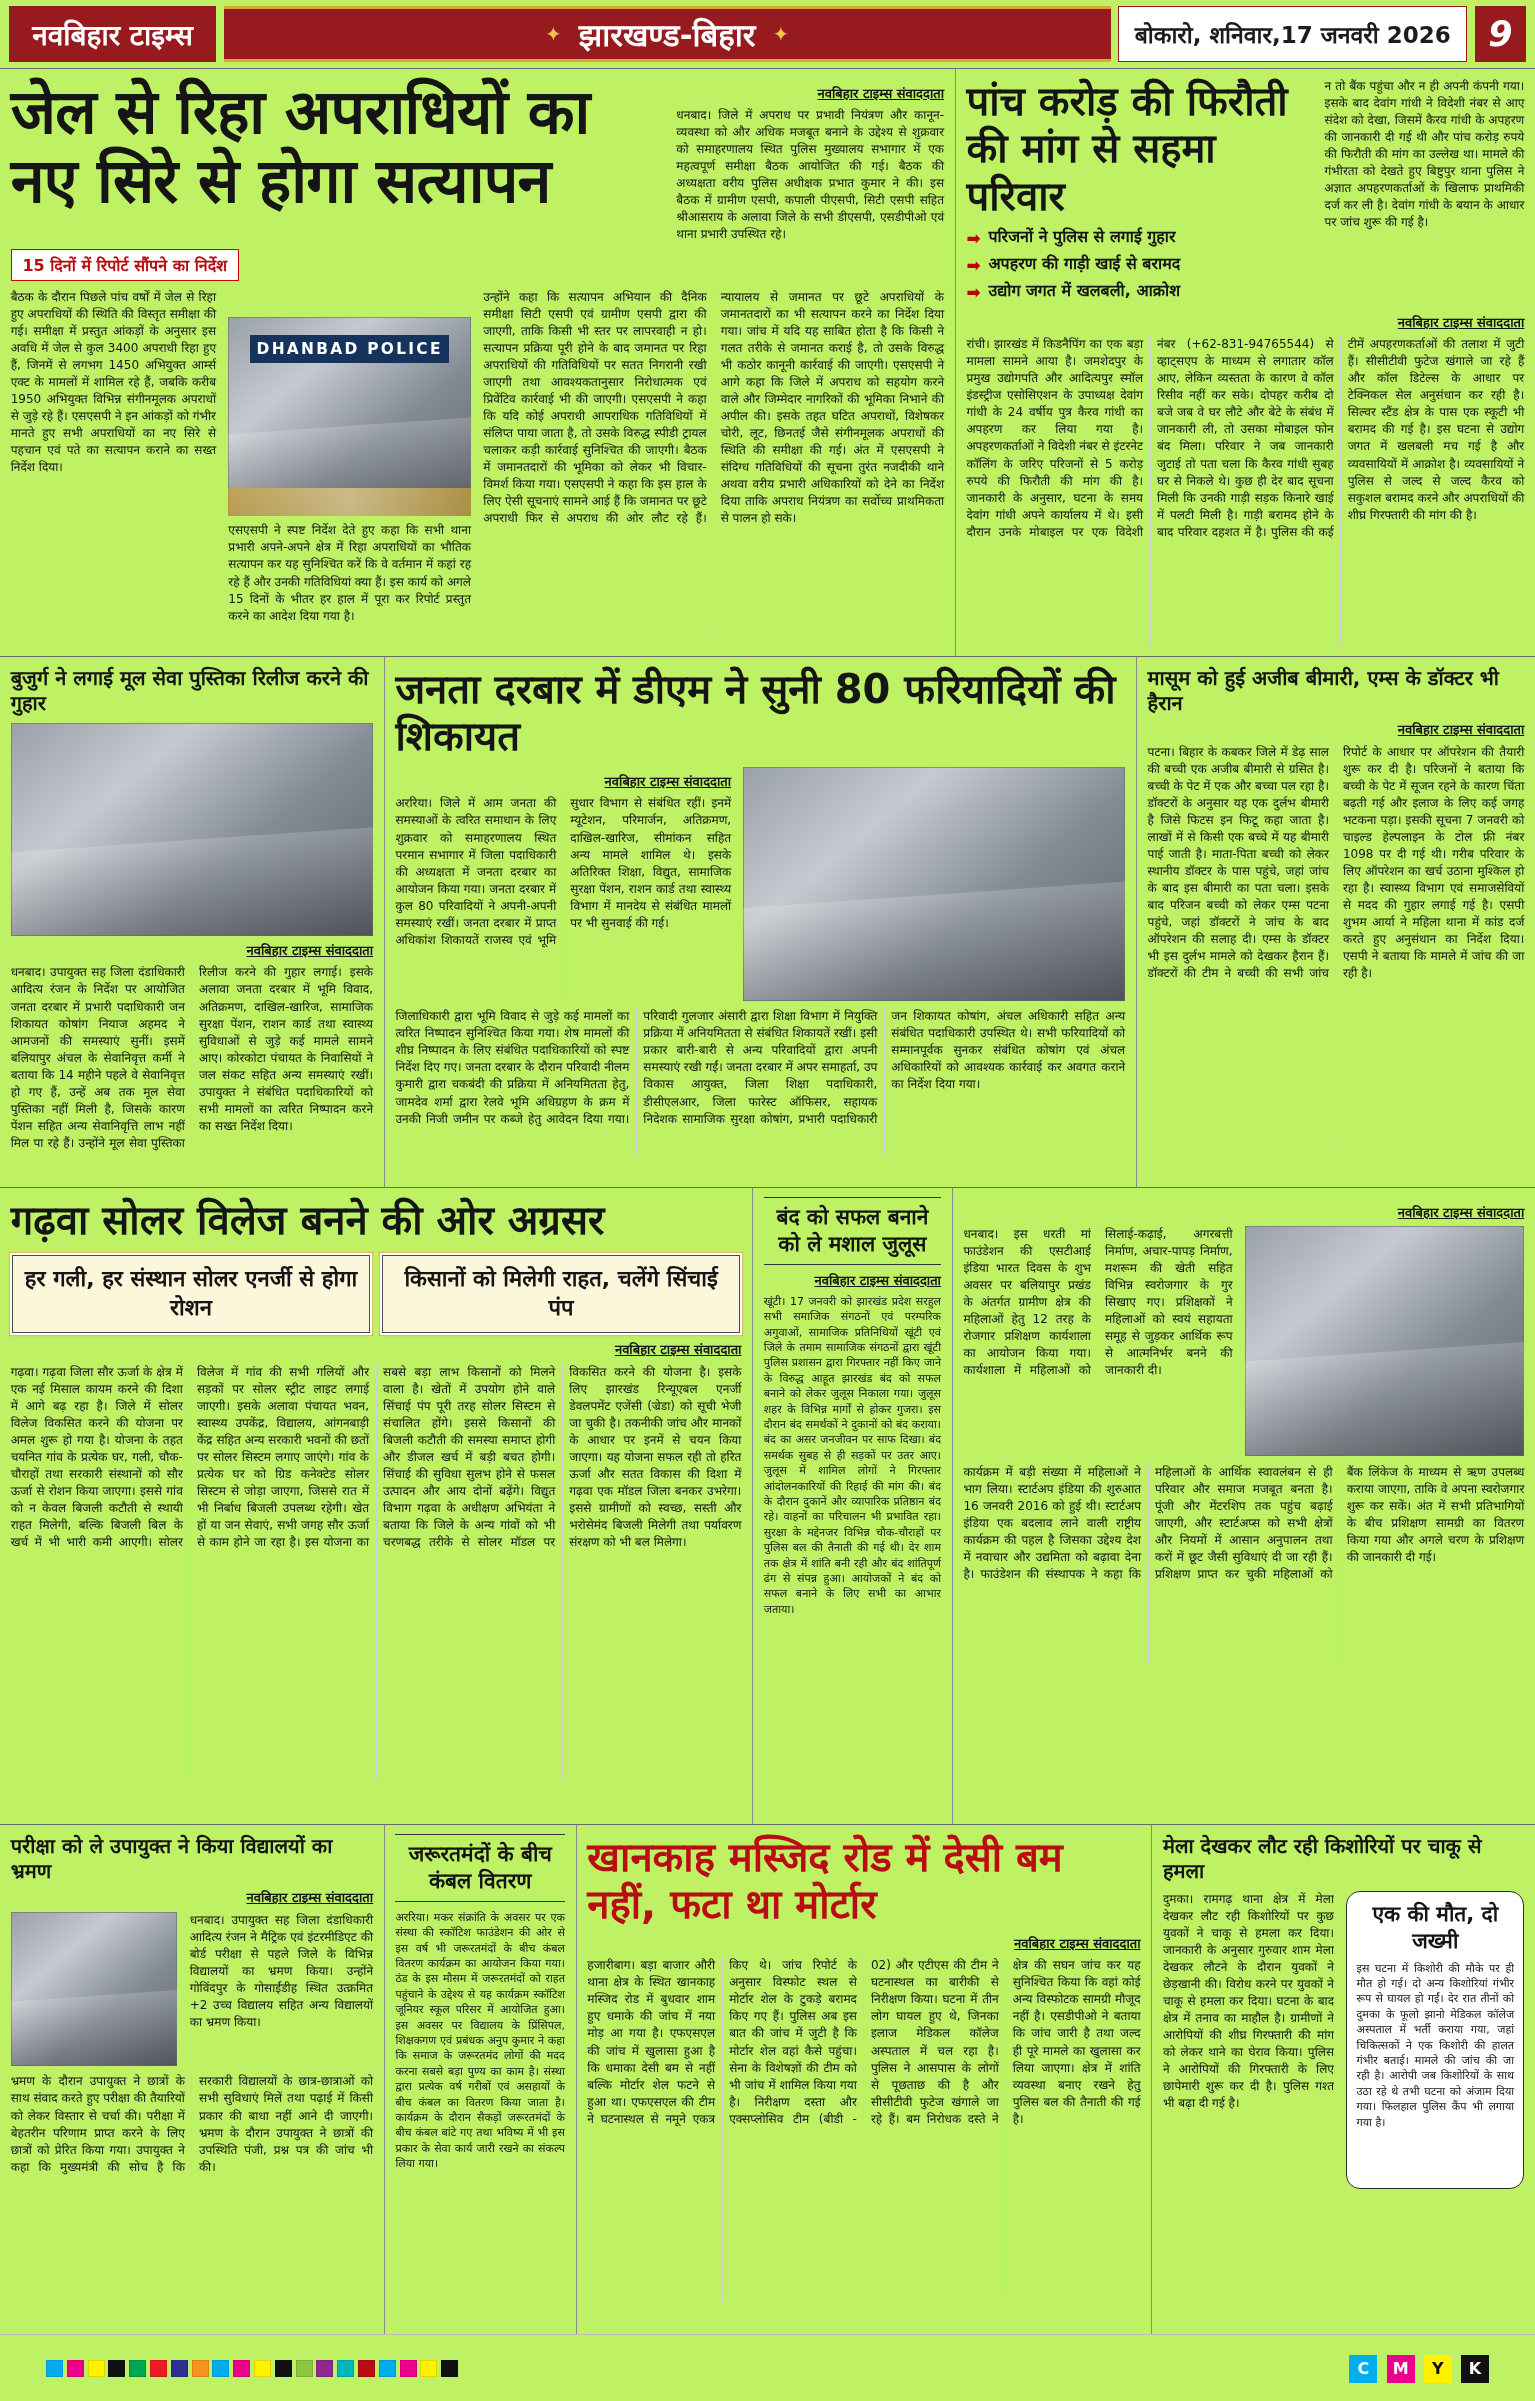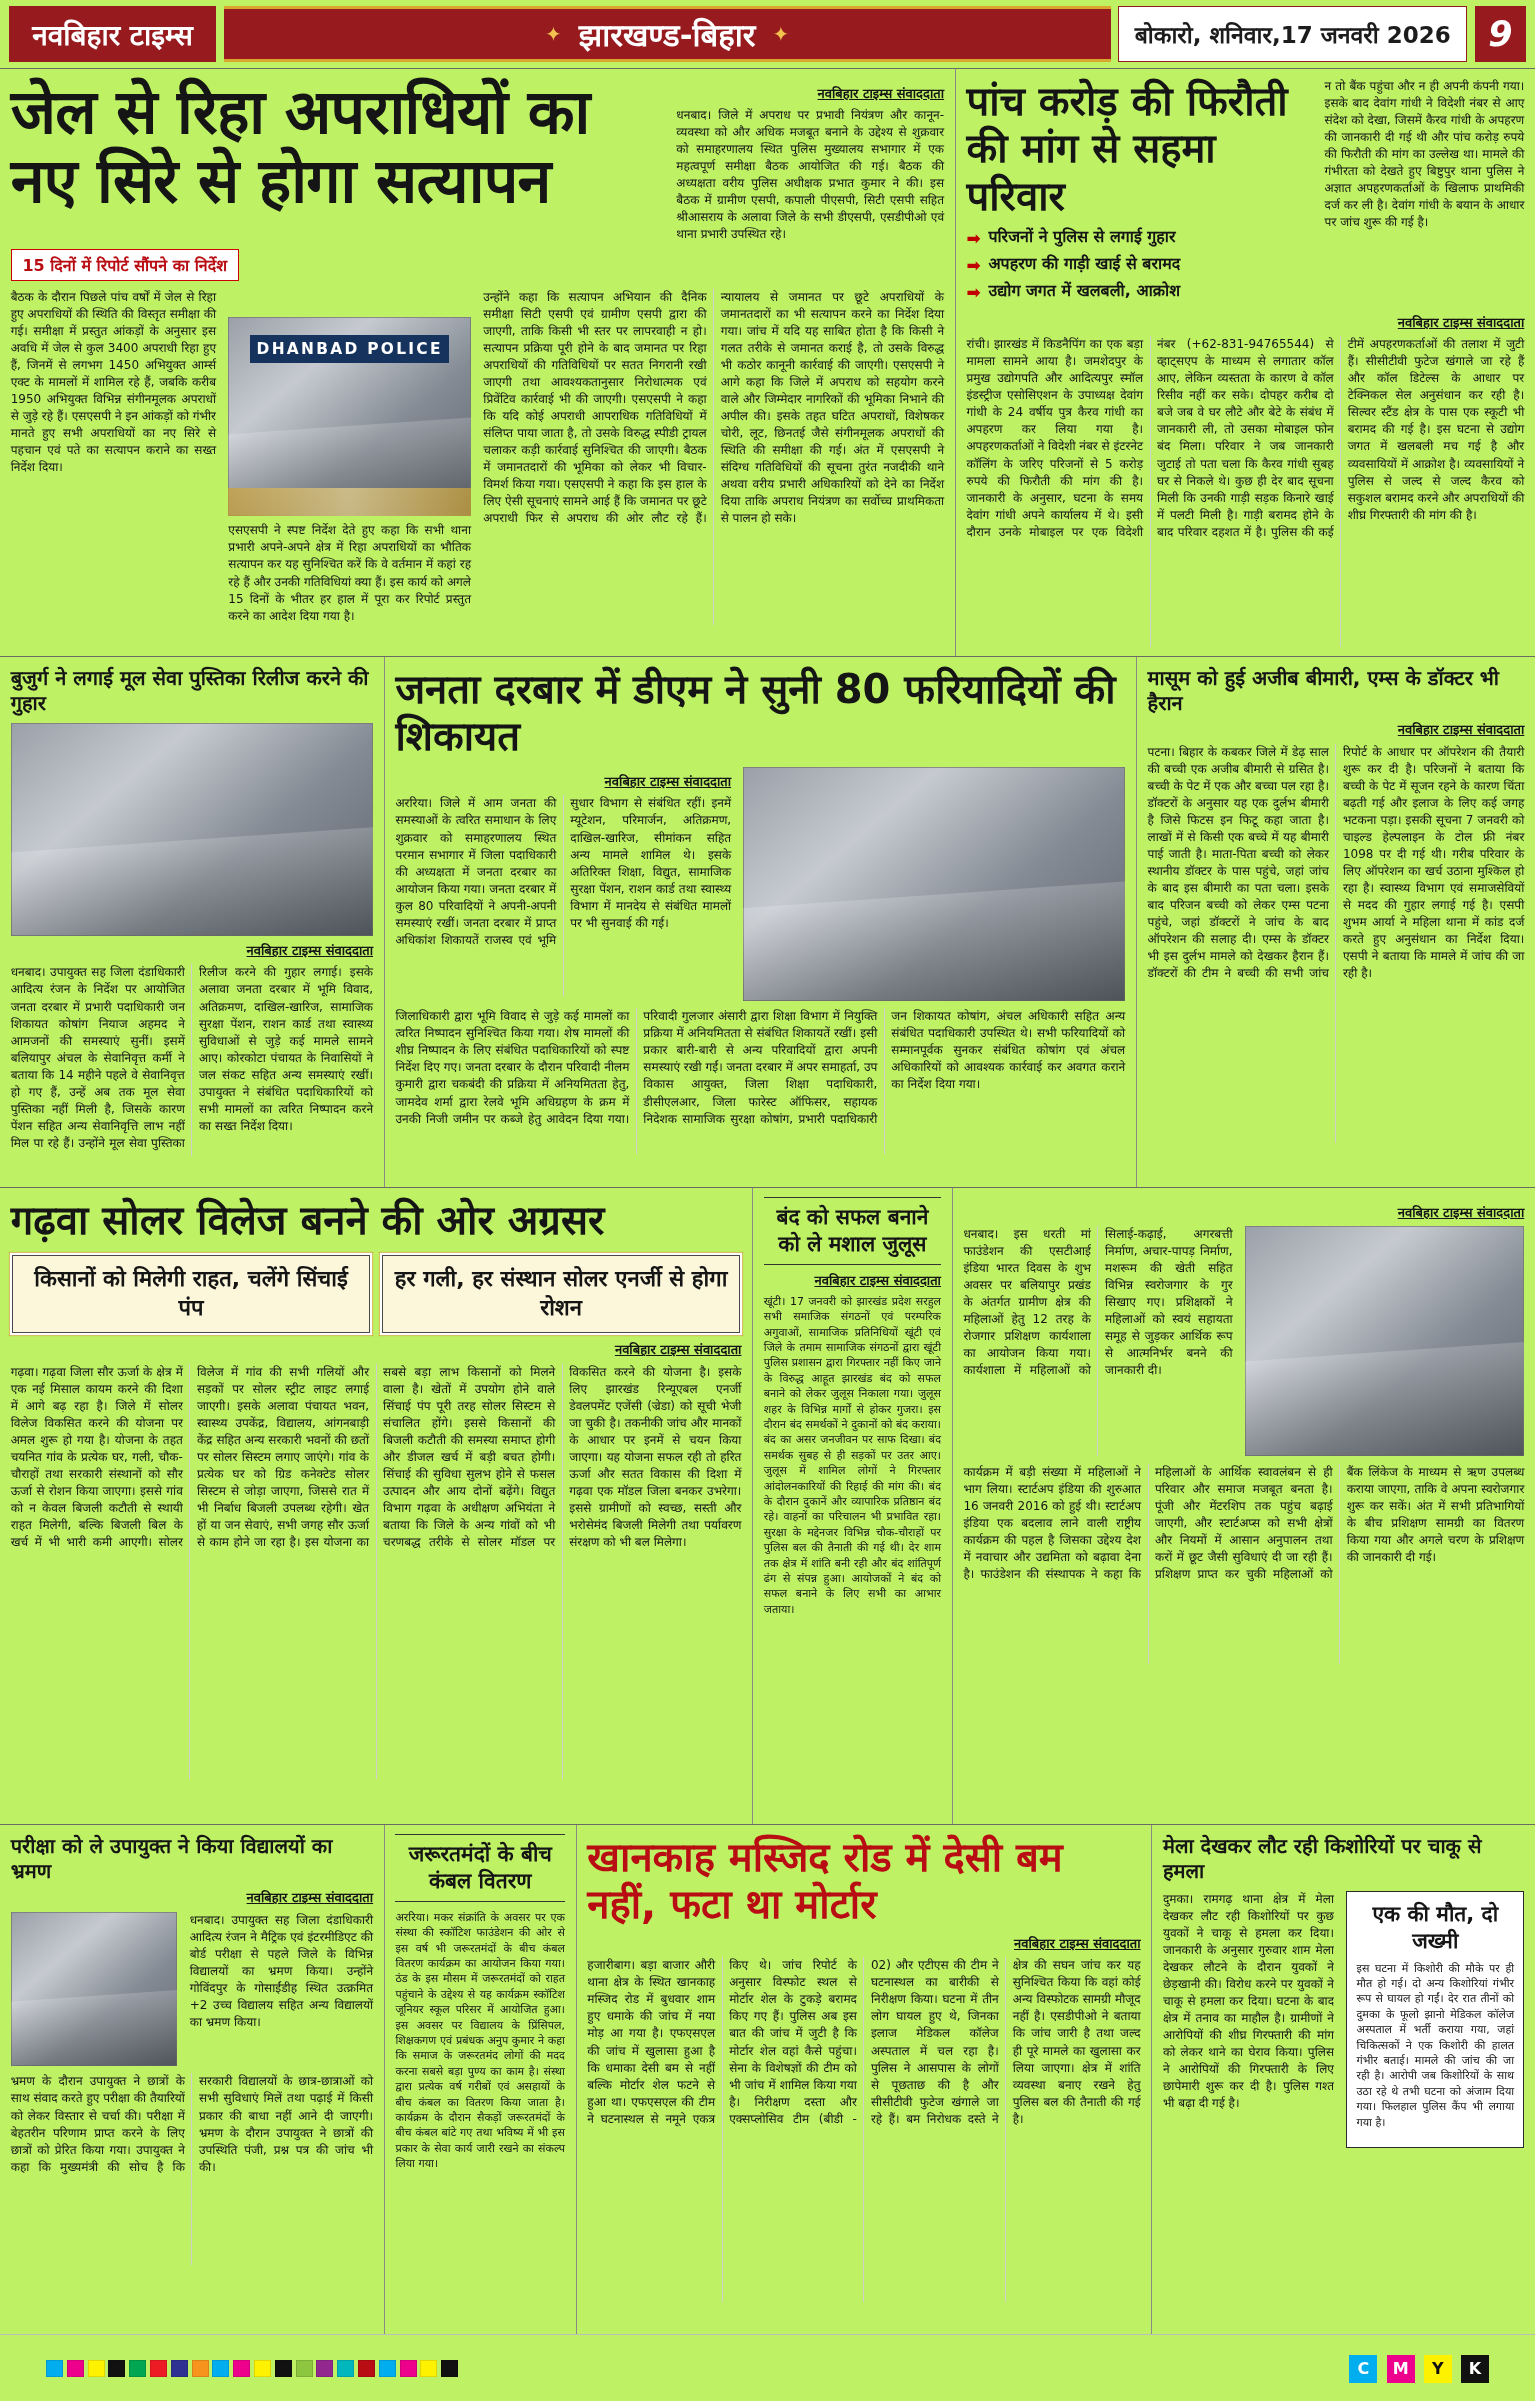--- a/index.html
+++ b/index.html
@@ -142,22 +142,22 @@
       <div class="byline">नवबिहार टाइम्स संवाददाता</div>
       <div class="body-text cols-2" style="height:399px;">पटना। बिहार के कबकर जिले में डेढ़ साल की बच्ची एक अजीब बीमारी से ग्रसित है। बच्ची के पेट में एक और बच्चा पल रहा है। डॉक्टरों के अनुसार यह एक दुर्लभ बीमारी है जिसे फिटस इन फिटू कहा जाता है। लाखों में से किसी एक बच्चे में यह बीमारी पाई जाती है। माता-पिता बच्ची को लेकर स्थानीय डॉक्टर के पास पहुंचे, जहां जांच के बाद इस बीमारी का पता चला। इसके बाद परिजन बच्ची को लेकर एम्स पटना पहुंचे, जहां डॉक्टरों ने जांच के बाद ऑपरेशन की सलाह दी। एम्स के डॉक्टर भी इस दुर्लभ मामले को देखकर हैरान हैं। डॉक्टरों की टीम ने बच्ची की सभी जांच रिपोर्ट के आधार पर ऑपरेशन की तैयारी शुरू कर दी है। परिजनों ने बताया कि बच्ची के पेट में सूजन रहने के कारण चिंता बढ़ती गई और इलाज के लिए कई जगह भटकना पड़ा। इसकी सूचना 7 जनवरी को चाइल्ड हेल्पलाइन के टोल फ्री नंबर 1098 पर दी गई थी। गरीब परिवार के लिए ऑपरेशन का खर्च उठाना मुश्किल हो रहा है। स्वास्थ्य विभाग एवं समाजसेवियों से मदद की गुहार लगाई गई है। एसपी शुभम आर्या ने महिला थाना में कांड दर्ज करते हुए अनुसंधान का निर्देश दिया। एसपी ने बताया कि मामले में जांच की जा रही है।</div>
     </article>
   </div>
 
   <div class="sec" style="height:637px;">
 
     <article class="art" style="width:49%;">
       <h2 class="h-lg">गढ़वा सोलर विलेज बनने की ओर अग्रसर</h2>
       <div class="flexrow" style="margin:10.7px 1.5px 7.7px 1.5px;">
+        <div class="boxhead" style="flex:1;">हर गली, हर संस्थान सोलर एनर्जी से होगा रोशन</div>
         <div class="boxhead" style="flex:1;">किसानों को मिलेगी राहत, चलेंगे सिंचाई पंप</div>
-        <div class="boxhead" style="flex:1;">हर गली, हर संस्थान सोलर एनर्जी से होगा रोशन</div>
       </div>
       <div class="byline">नवबिहार टाइम्स संवाददाता</div>
       <div class="body-text cols-4" style="height:415px;">गढ़वा। गढ़वा जिला सौर ऊर्जा के क्षेत्र में एक नई मिसाल कायम करने की दिशा में आगे बढ़ रहा है। जिले में सोलर विलेज विकसित करने की योजना पर अमल शुरू हो गया है। योजना के तहत चयनित गांव के प्रत्येक घर, गली, चौक-चौराहों तथा सरकारी संस्थानों को सौर ऊर्जा से रोशन किया जाएगा। इससे गांव को न केवल बिजली कटौती से स्थायी राहत मिलेगी, बल्कि बिजली बिल के खर्च में भी भारी कमी आएगी। सोलर विलेज में गांव की सभी गलियों और सड़कों पर सोलर स्ट्रीट लाइट लगाई जाएगी। इसके अलावा पंचायत भवन, स्वास्थ्य उपकेंद्र, विद्यालय, आंगनबाड़ी केंद्र सहित अन्य सरकारी भवनों की छतों पर सोलर सिस्टम लगाए जाएंगे। गांव के प्रत्येक घर को ग्रिड कनेक्टेड सोलर सिस्टम से जोड़ा जाएगा, जिससे रात में भी निर्बाध बिजली उपलब्ध रहेगी। खेत हों या जन सेवाएं, सभी जगह सौर ऊर्जा से काम होने जा रहा है। इस योजना का सबसे बड़ा लाभ किसानों को मिलने वाला है। खेतों में उपयोग होने वाले सिंचाई पंप पूरी तरह सोलर सिस्टम से संचालित होंगे। इससे किसानों की बिजली कटौती की समस्या समाप्त होगी और डीजल खर्च में बड़ी बचत होगी। सिंचाई की सुविधा सुलभ होने से फसल उत्पादन और आय दोनों बढ़ेंगे। विद्युत विभाग गढ़वा के अधीक्षण अभियंता ने बताया कि जिले के अन्य गांवों को भी चरणबद्ध तरीके से सोलर मॉडल पर विकसित करने की योजना है। इसके लिए झारखंड रिन्यूएबल एनर्जी डेवलपमेंट एजेंसी (ज्रेडा) को सूची भेजी जा चुकी है। तकनीकी जांच और मानकों के आधार पर इनमें से चयन किया जाएगा। यह योजना सफल रही तो हरित ऊर्जा और सतत विकास की दिशा में गढ़वा एक मॉडल जिला बनकर उभरेगा। इससे ग्रामीणों को स्वच्छ, सस्ती और भरोसेमंद बिजली मिलेगी तथा पर्यावरण संरक्षण को भी बल मिलेगा।</div>
     </article>
 
     <article class="art" style="width:13%;">
       <h3 class="h-sm rule-top-bottom">बंद को सफल बनाने को ले मशाल जुलूस</h3>
       <div class="byline">नवबिहार टाइम्स संवाददाता</div>
       <div class="small-text" style="height:476px;">खूंटी। 17 जनवरी को झारखंड प्रदेश सरहुल सभी समाजिक संगठनों एवं परम्परिक अगुवाओं, सामाजिक प्रतिनिधियों खूंटी एवं जिले के तमाम सामाजिक संगठनों द्वारा खूंटी पुलिस प्रशासन द्वारा गिरफ्तार नहीं किए जाने के विरुद्ध आहूत झारखंड बंद को सफल बनाने को लेकर जुलूस निकाला गया। जुलूस शहर के विभिन्न मार्गों से होकर गुजरा। इस दौरान बंद समर्थकों ने दुकानों को बंद कराया। बंद का असर जनजीवन पर साफ दिखा। बंद समर्थक सुबह से ही सड़कों पर उतर आए। जुलूस में शामिल लोगों ने गिरफ्तार आंदोलनकारियों की रिहाई की मांग की। बंद के दौरान दुकानें और व्यापारिक प्रतिष्ठान बंद रहे। वाहनों का परिचालन भी प्रभावित रहा। सुरक्षा के मद्देनजर विभिन्न चौक-चौराहों पर पुलिस बल की तैनाती की गई थी। देर शाम तक क्षेत्र में शांति बनी रही और बंद शांतिपूर्ण ढंग से संपन्न हुआ। आयोजकों ने बंद को सफल बनाने के लिए सभी का आभार जताया।</div>
     </article>
@@ -196,21 +196,21 @@
     <article class="art" style="width:37.5%;">
       <h2 class="h-lg red-h">खानकाह मस्जिद रोड में देसी बम नहीं, फटा था मोर्टार</h2>
       <div class="byline">नवबिहार टाइम्स संवाददाता</div>
       <div class="body-text cols-4" style="height:345px;">हजारीबाग। बड़ा बाजार औरी थाना क्षेत्र के स्थित खानकाह मस्जिद रोड में बुधवार शाम हुए धमाके की जांच में नया मोड़ आ गया है। एफएसएल की जांच में खुलासा हुआ है कि धमाका देसी बम से नहीं बल्कि मोर्टार शेल फटने से हुआ था। एफएसएल की टीम ने घटनास्थल से नमूने एकत्र किए थे। जांच रिपोर्ट के अनुसार विस्फोट स्थल से मोर्टार शेल के टुकड़े बरामद किए गए हैं। पुलिस अब इस बात की जांच में जुटी है कि मोर्टार शेल वहां कैसे पहुंचा। सेना के विशेषज्ञों की टीम को भी जांच में शामिल किया गया है। निरीक्षण दस्ता और एक्सप्लोसिव टीम (बीडी - 02) और एटीएस की टीम ने घटनास्थल का बारीकी से निरीक्षण किया। घटना में तीन लोग घायल हुए थे, जिनका इलाज मेडिकल कॉलेज अस्पताल में चल रहा है। पुलिस ने आसपास के लोगों से पूछताछ की है और सीसीटीवी फुटेज खंगाले जा रहे हैं। बम निरोधक दस्ते ने क्षेत्र की सघन जांच कर यह सुनिश्चित किया कि वहां कोई अन्य विस्फोटक सामग्री मौजूद नहीं है। एसडीपीओ ने बताया कि जांच जारी है तथा जल्द ही पूरे मामले का खुलासा कर लिया जाएगा। क्षेत्र में शांति व्यवस्था बनाए रखने हेतु पुलिस बल की तैनाती की गई है।</div>
     </article>
 
     <article class="art" style="width:25%;">
       <h2 class="h-md">मेला देखकर लौट रही किशोरियों पर चाकू से हमला</h2>
       <div class="flexrow" style="margin-top:7.7px;">
         <div class="body-text" style="flex:1;height:361px;overflow:hidden;">दुमका। रामगढ़ थाना क्षेत्र में मेला देखकर लौट रही किशोरियों पर कुछ युवकों ने चाकू से हमला कर दिया। जानकारी के अनुसार गुरुवार शाम मेला देखकर लौटने के दौरान युवकों ने छेड़खानी की। विरोध करने पर युवकों ने चाकू से हमला कर दिया। घटना के बाद क्षेत्र में तनाव का माहौल है। ग्रामीणों ने आरोपियों की शीघ्र गिरफ्तारी की मांग को लेकर थाने का घेराव किया। पुलिस ने आरोपियों की गिरफ्तारी के लिए छापेमारी शुरू कर दी है। पुलिस गश्त भी बढ़ा दी गई है।</div>
-        <div class="sidebox" style="flex:0 0 178px;height:257px;overflow:hidden;">
+        <div class="sidebox" style="flex:0 0 178px;height:298px;overflow:hidden;border-radius:14px;">
           <h3 class="h-sm">एक की मौत, दो जख्मी</h3>
           <div class="small-text">इस घटना में किशोरी की मौके पर ही मौत हो गई। दो अन्य किशोरियां गंभीर रूप से घायल हो गईं। देर रात तीनों को दुमका के फूलो झानो मेडिकल कॉलेज अस्पताल में भर्ती कराया गया, जहां चिकित्सकों ने एक किशोरी की हालत गंभीर बताई। मामले की जांच की जा रही है। आरोपी जब किशोरियों के साथ उठा रहे थे तभी घटना को अंजाम दिया गया। फिलहाल पुलिस कैंप भी लगाया गया है।</div>
         </div>
       </div>
     </article>
   </div>
 
   <div class="footer" style="border-top:0.8px solid #bbb;">
     <div style="display:flex;gap:3.8px;">
         <div class="patch" style="background: rgb(0, 174, 239);"></div>

